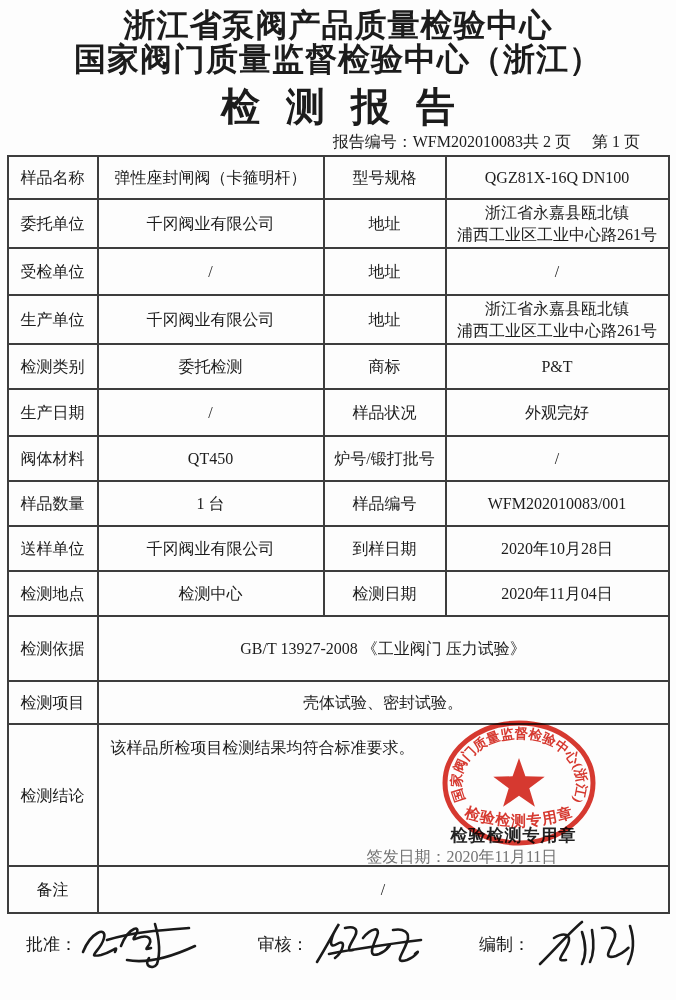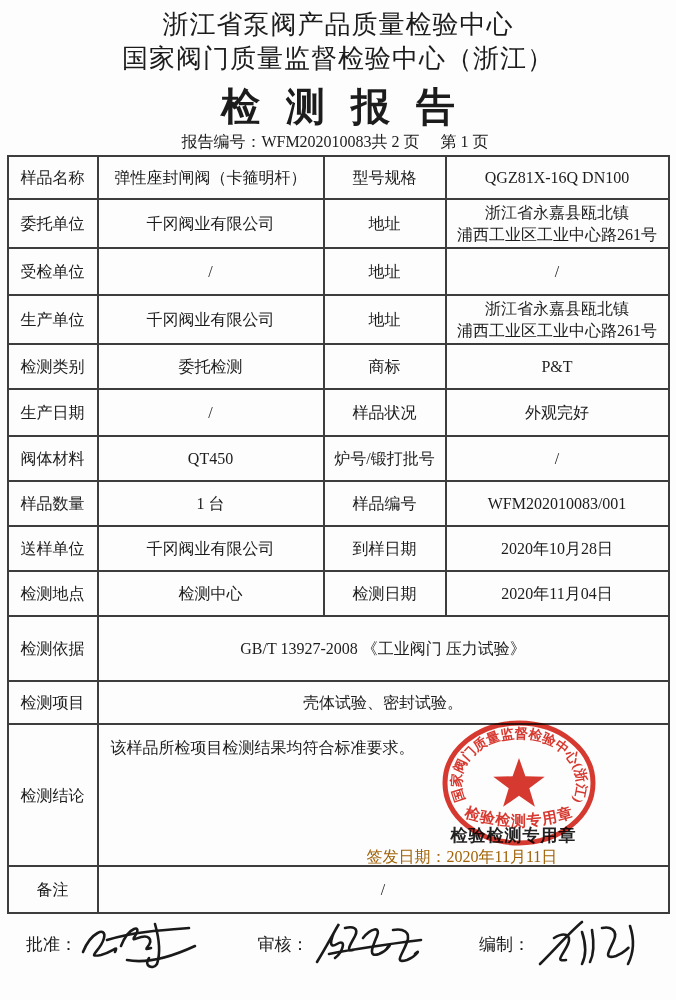--- a/index.html
+++ b/index.html
@@ -5,27 +5,27 @@
   html,body{margin:0;padding:0;background:#ffffff;}
   .page{
     position:relative;
     width:676px;height:1000px;
     background:#fdfdfd;
     font-family:"Liberation Serif","DejaVu Serif",serif;
     color:#1c1c1c;
     overflow:hidden;
   }
   .titles{text-align:center;padding-top:8px;}
-  .title-line{font-size:26px;font-weight:normal;line-height:34px;letter-spacing:1px;}
+  .title-line{font-size:32px;font-weight:bold;line-height:34px;letter-spacing:1px;}
   .report-title{
     font-size:39px;font-weight:bold;letter-spacing:26px;
     text-indent:26px;margin-top:12px;line-height:38px;
   }
   .report-meta{
-    display:flex;justify-content:center;align-items:flex-end;
+    display:flex;justify-content:flex-end;align-items:flex-end;
     margin:6px 8px 2px 8px;font-size:16px;
   }
   .report-no{padding-left:22px;}
   .pages{display:flex;gap:21px;padding-right:28px;}
   table.report{
     border-collapse:collapse;
     margin:0 auto;width:661px;
     table-layout:fixed;
   }
   table.report td{
@@ -44,21 +44,21 @@
     position:absolute;top:12px;left:12px;
     font-size:16px;text-align:left;
   }
   .stamp-under{
     position:absolute;left:352px;top:100px;
     font-size:17px;font-weight:bold;color:#222;
     letter-spacing:1px;white-space:nowrap;
   }
   .issue-date{
     position:absolute;left:268px;top:121px;
-    font-size:16px;color:#a16207;white-space:nowrap;
+    font-size:16px;color:#737373;white-space:nowrap;
   }
   .stamp{
     position:absolute;left:340px;top:-8px;
     mix-blend-mode:multiply;opacity:0.92;
   }
   .stamp text{font-family:"Liberation Serif","DejaVu Serif",serif;font-weight:bold;}
   .footer{
     display:flex;align-items:center;
     margin:4px 26px 0 26px;
     justify-content:space-between;

